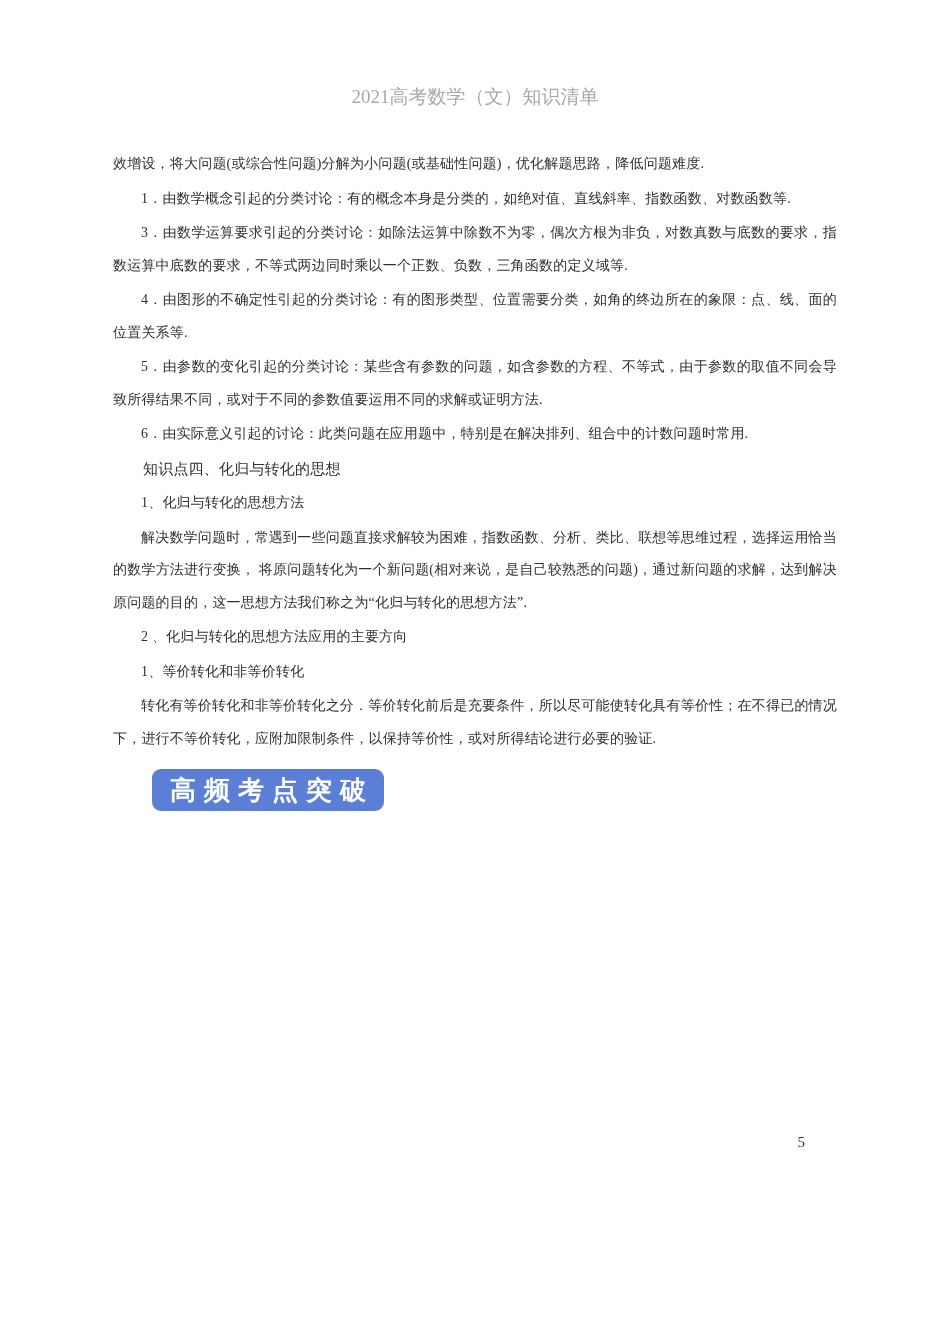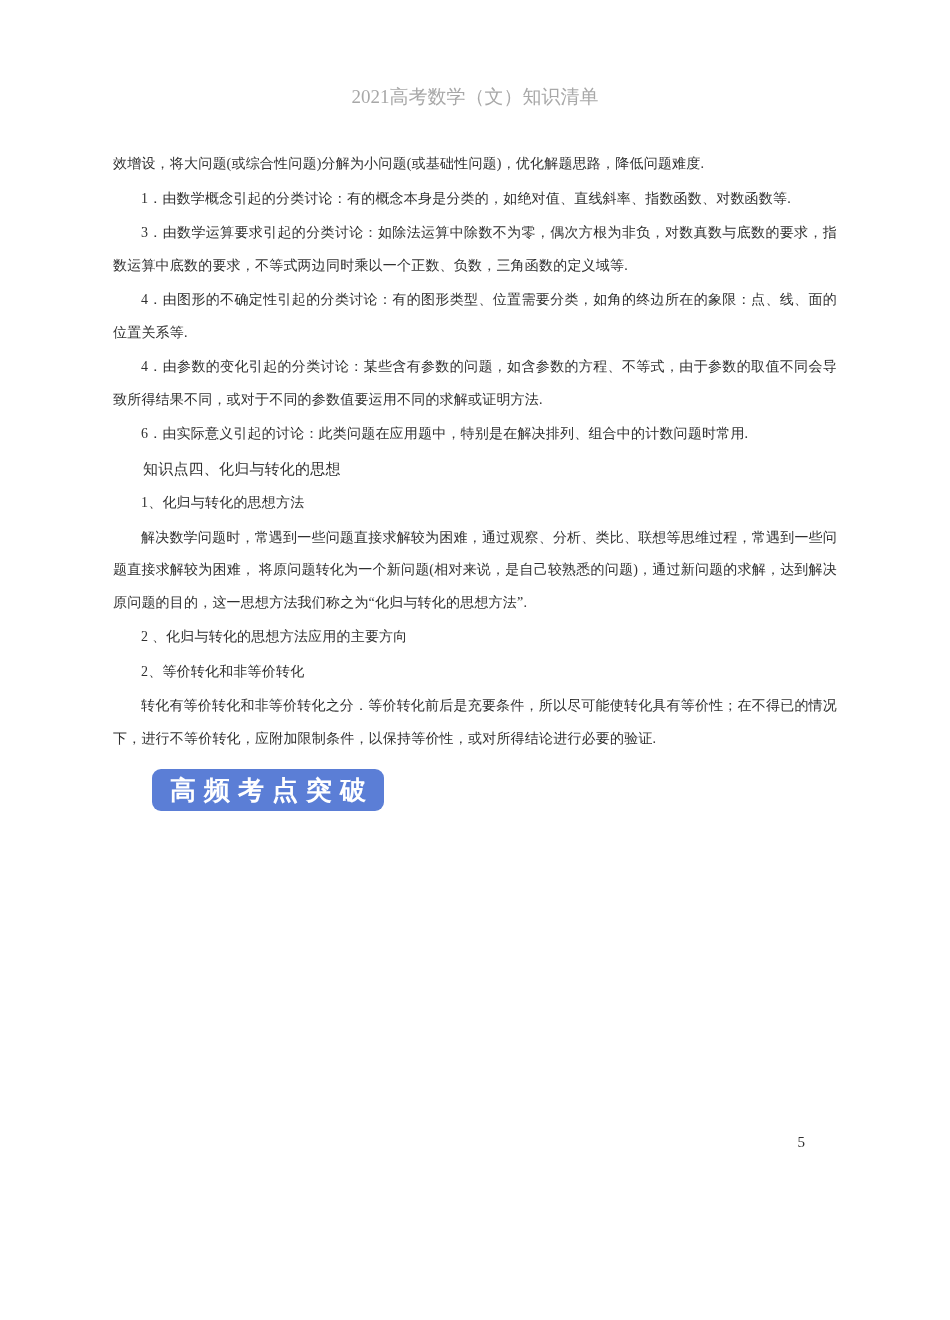--- a/index.html
+++ b/index.html
@@ -69,27 +69,27 @@
 
 <div class="page">
 
   <div class="doc-header">2021高考数学（文）知识清单</div>
 
   <div class="doc-body">
     <p class="cont">效增设，将大问题(或综合性问题)分解为小问题(或基础性问题)，优化解题思路，降低问题难度.</p>
     <p class="item">1．由数学概念引起的分类讨论：有的概念本身是分类的，如绝对值、直线斜率、指数函数、对数函数等.</p>
     <p class="item">3．由数学运算要求引起的分类讨论：如除法运算中除数不为零，偶次方根为非负，对数真数与底数的要求，指数运算中底数的要求，不等式两边同时乘以一个正数、负数，三角函数的定义域等.</p>
     <p class="item">4．由图形的不确定性引起的分类讨论：有的图形类型、位置需要分类，如角的终边所在的象限：点、线、面的位置关系等.</p>
-    <p class="item">4．由参数的变化引起的分类讨论：某些含有参数的问题，如含参数的方程、不等式，由于参数的取值不同会导致所得结果不同，或对于不同的参数值要运用不同的求解或证明方法.</p>
+    <p class="item">5．由参数的变化引起的分类讨论：某些含有参数的问题，如含参数的方程、不等式，由于参数的取值不同会导致所得结果不同，或对于不同的参数值要运用不同的求解或证明方法.</p>
     <p class="item">6．由实际意义引起的讨论：此类问题在应用题中，特别是在解决排列、组合中的计数问题时常用.</p>
     <p class="heading">知识点四、化归与转化的思想</p>
     <p class="sub">1、化归与转化的思想方法</p>
-    <p class="body">解决数学问题时，常遇到一些问题直接求解较为困难，通过观察、分析、类比、联想等思维过程，常遇到一些问题直接求解较为困难， 将原问题转化为一个新问题(相对来说，是自己较熟悉的问题)，通过新问题的求解，达到解决原问题的目的，这一思想方法我们称之为“化归与转化的思想方法”.</p>
+    <p class="body">解决数学问题时，常遇到一些问题直接求解较为困难，指数函数、分析、类比、联想等思维过程，选择运用恰当的数学方法进行变换， 将原问题转化为一个新问题(相对来说，是自己较熟悉的问题)，通过新问题的求解，达到解决原问题的目的，这一思想方法我们称之为“化归与转化的思想方法”.</p>
     <p class="sub">2 、化归与转化的思想方法应用的主要方向</p>
-    <p class="sub">2、等价转化和非等价转化</p>
+    <p class="sub">1、等价转化和非等价转化</p>
     <p class="body">转化有等价转化和非等价转化之分．等价转化前后是充要条件，所以尽可能使转化具有等价性；在不得已的情况下，进行不等价转化，应附加限制条件，以保持等价性，或对所得结论进行必要的验证.</p>
   </div>
 
   <div class="badge">高频考点突破</div>
 
   <div class="page-num">5</div>
 
 </div>
 
 </body></html>

